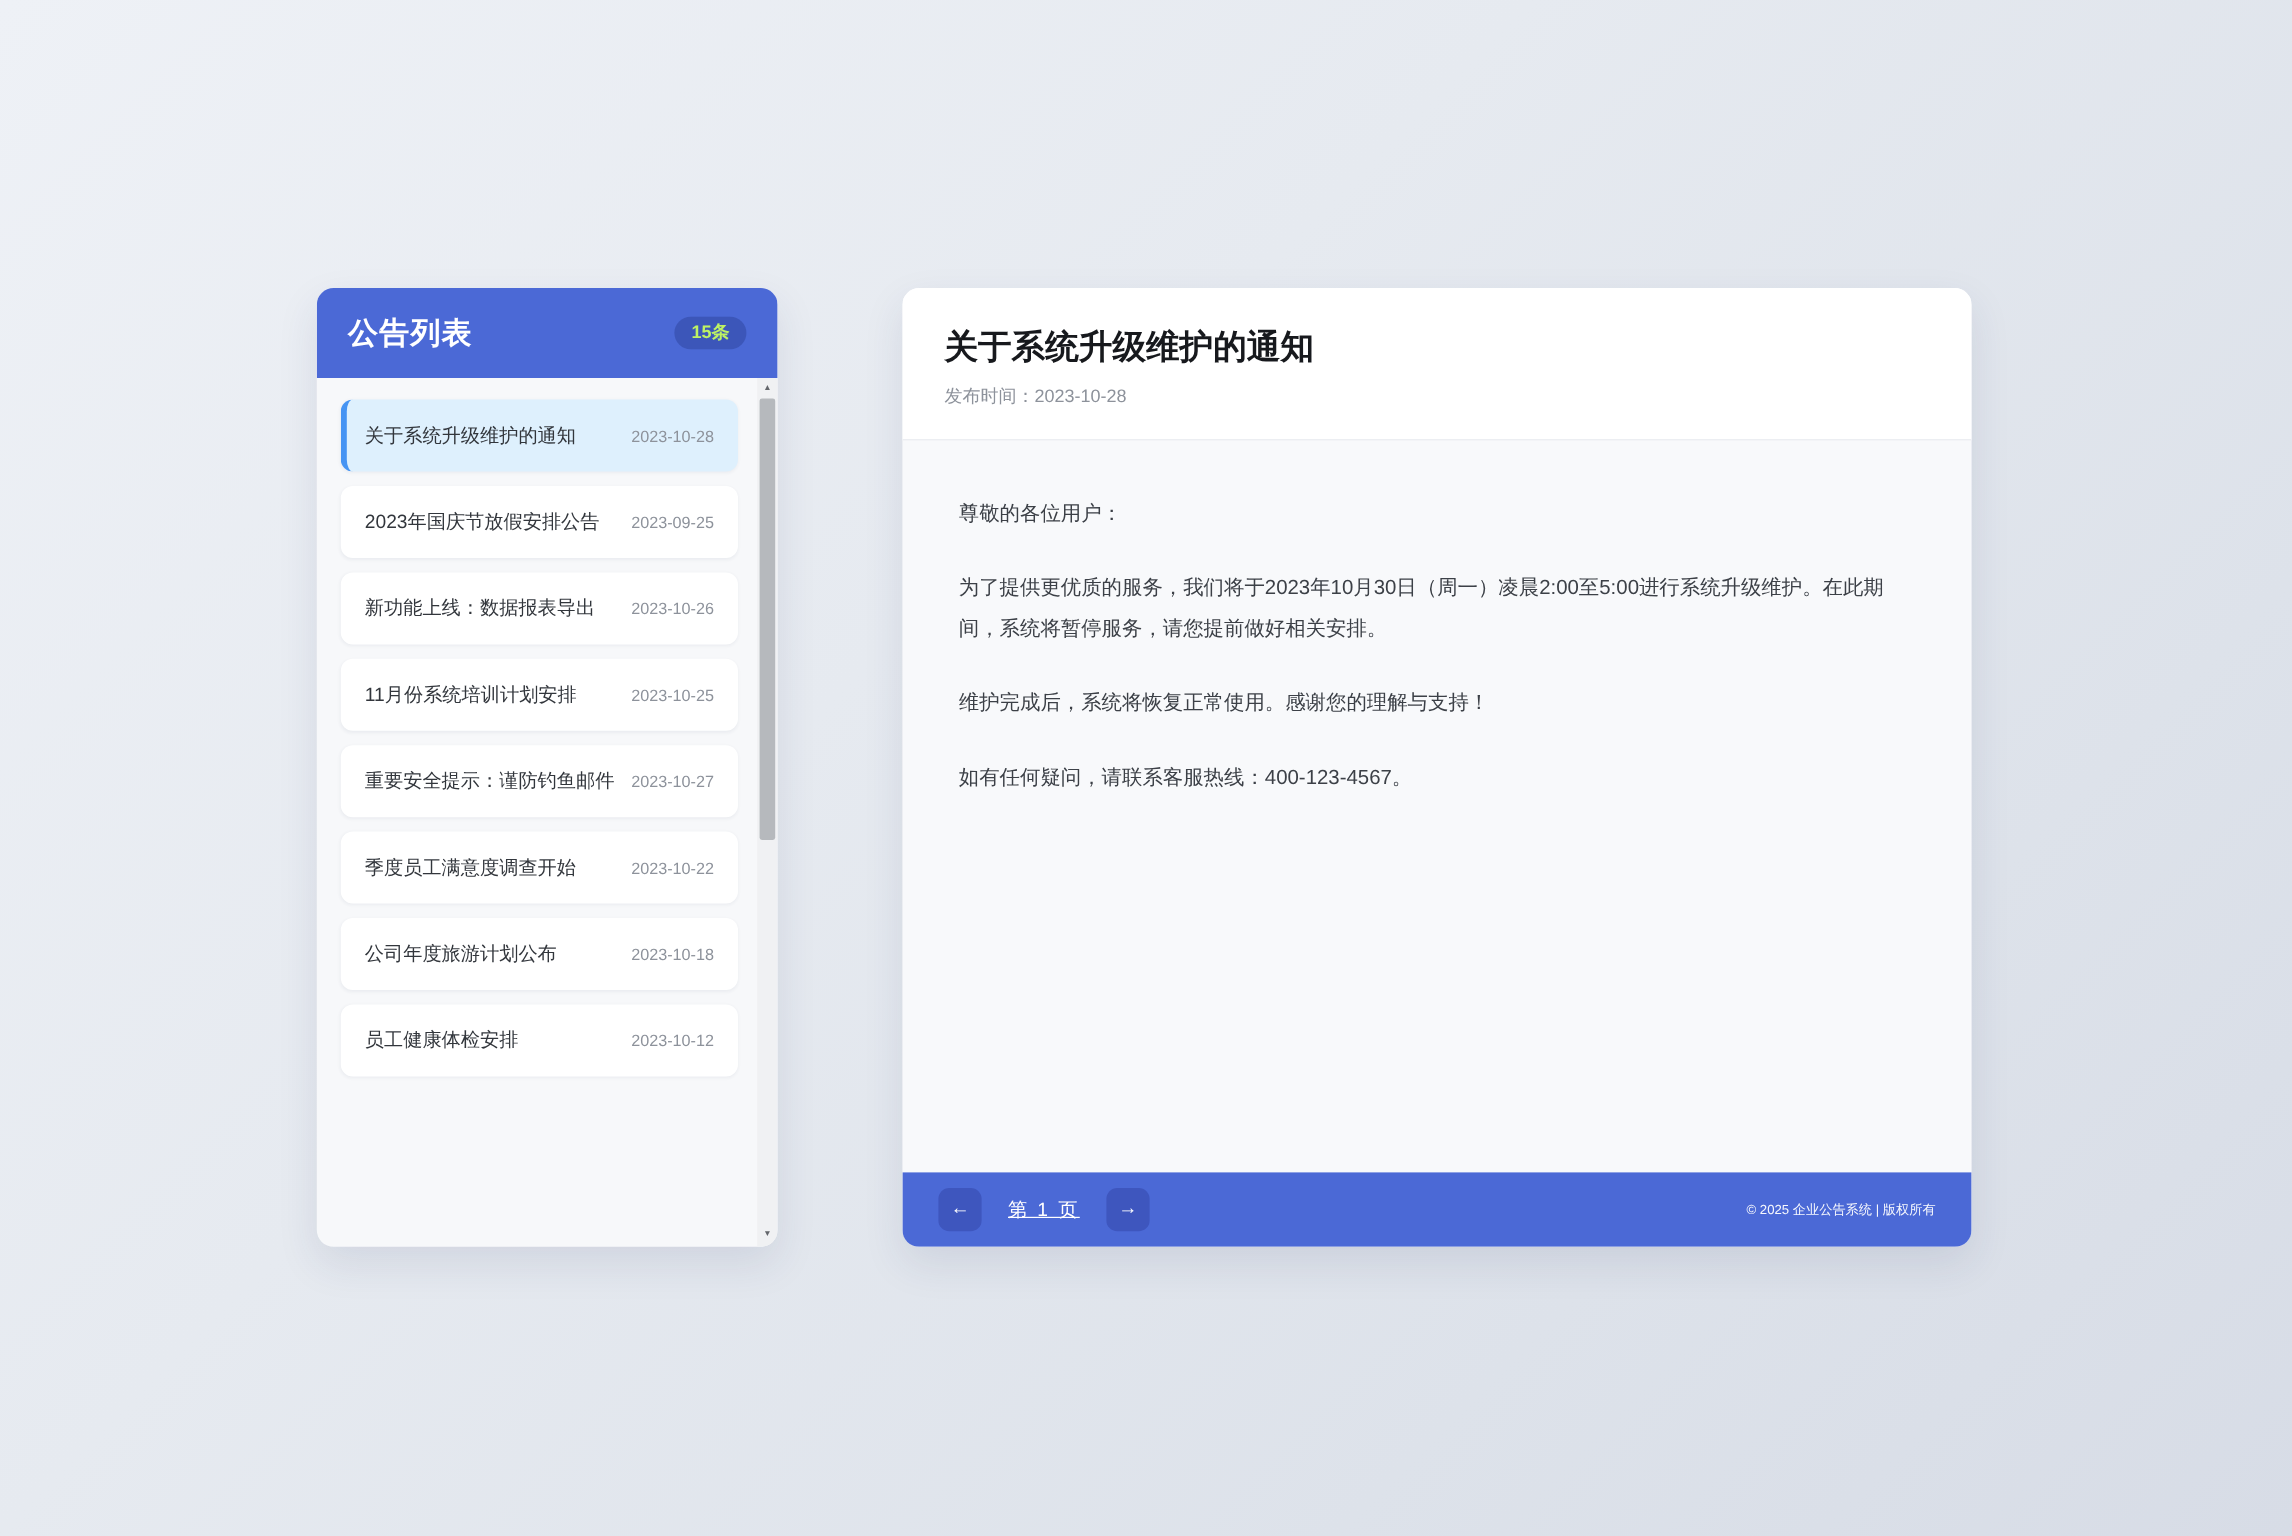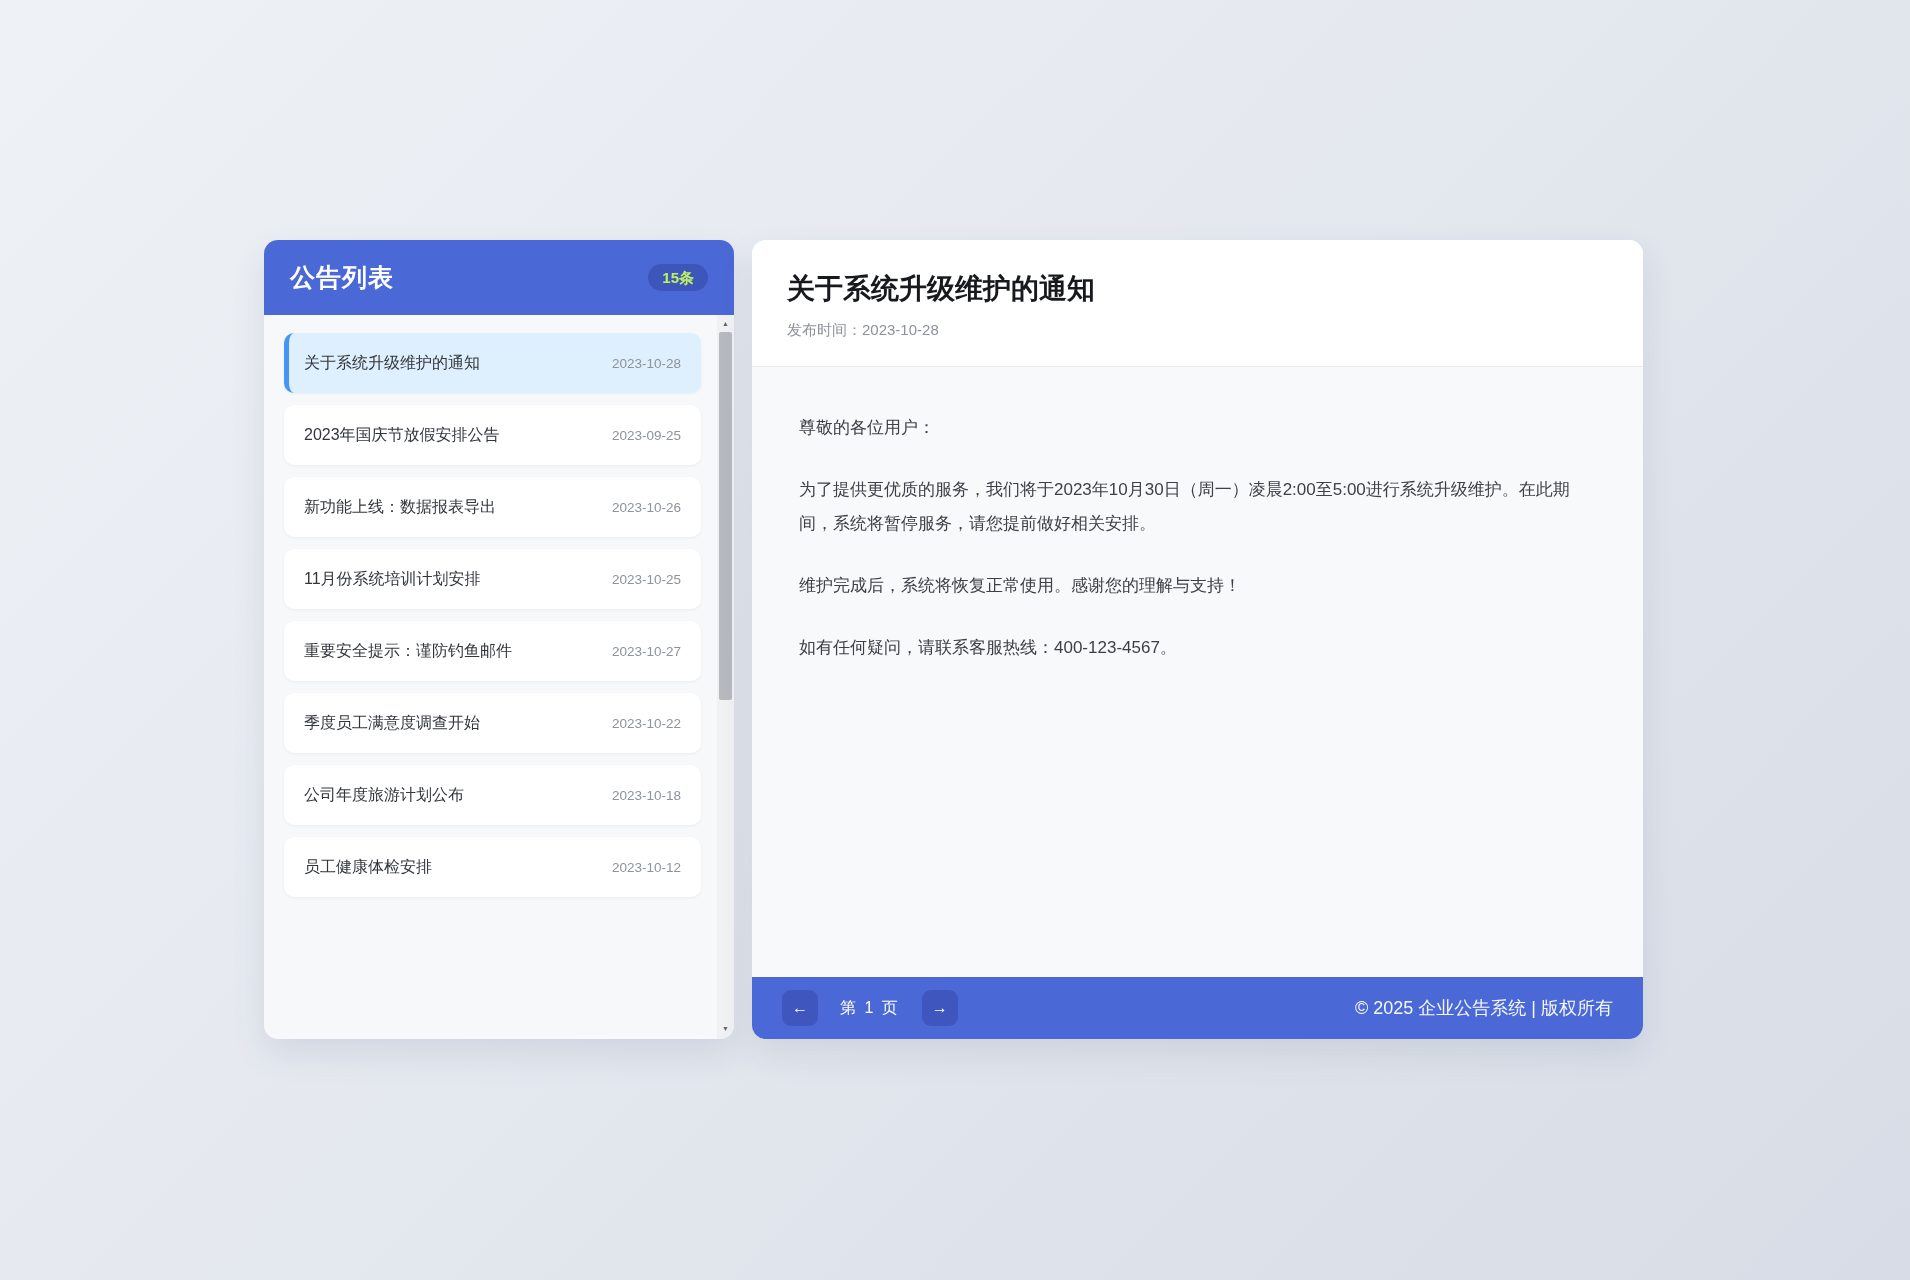--- a/index.html
+++ b/index.html
@@ -7,21 +7,21 @@
   body {
     font-family: "Liberation Sans", "DejaVu Sans", sans-serif;
     background: linear-gradient(135deg, #eef1f6 0%, #e6eaf0 40%, #dde2ea 75%, #d7dce6 100%);
     position: relative;
     overflow: hidden;
   }
 
   
   .sidebar {
     position: absolute; left: 264px; top: 240px;
-    width: 470px; height: 799px;
+    width: 384px; height: 799px;
     background: #f7f8fa;
     border-radius: 14px;
     box-shadow: 0 14px 34px rgba(35, 48, 95, 0.10);
     overflow: hidden;
     display: flex; flex-direction: column;
   }
   .sidebar-header {
     flex: none; height: 75px;
     background: #4b69d6;
     display: flex; align-items: center; justify-content: space-between;
@@ -103,22 +103,22 @@
   .pager { display: flex; align-items: center; }
   .page-btn {
     width: 36px; height: 36px;
     border: none; border-radius: 9px;
     background: #3e56be; color: #ffffff;
     font-size: 16px; line-height: 1;
     display: flex; align-items: center; justify-content: center;
     cursor: pointer;
     font-family: inherit;
   }
-  .page-label { color: #ffffff; font-size: 16px; margin: 0 22px; letter-spacing: 2px; }
-  .copyright { margin-left: auto; color: rgba(255,255,255,0.95); font-size: 18px; text-align: center; }
+  .page-label { color: #ffffff; font-size: 16px; margin: 0 22px; letter-spacing: 2px; text-decoration: underline; }
+  .copyright { margin-left: auto; color: rgba(255,255,255,0.95); font-size: 11px; text-align: center; }
 </style>
 </head>
 <body>
 
 <aside class="sidebar">
   <div class="sidebar-header">
     <span class="sidebar-title">公告列表</span>
     <span class="count-badge">15条</span>
   </div>
 

